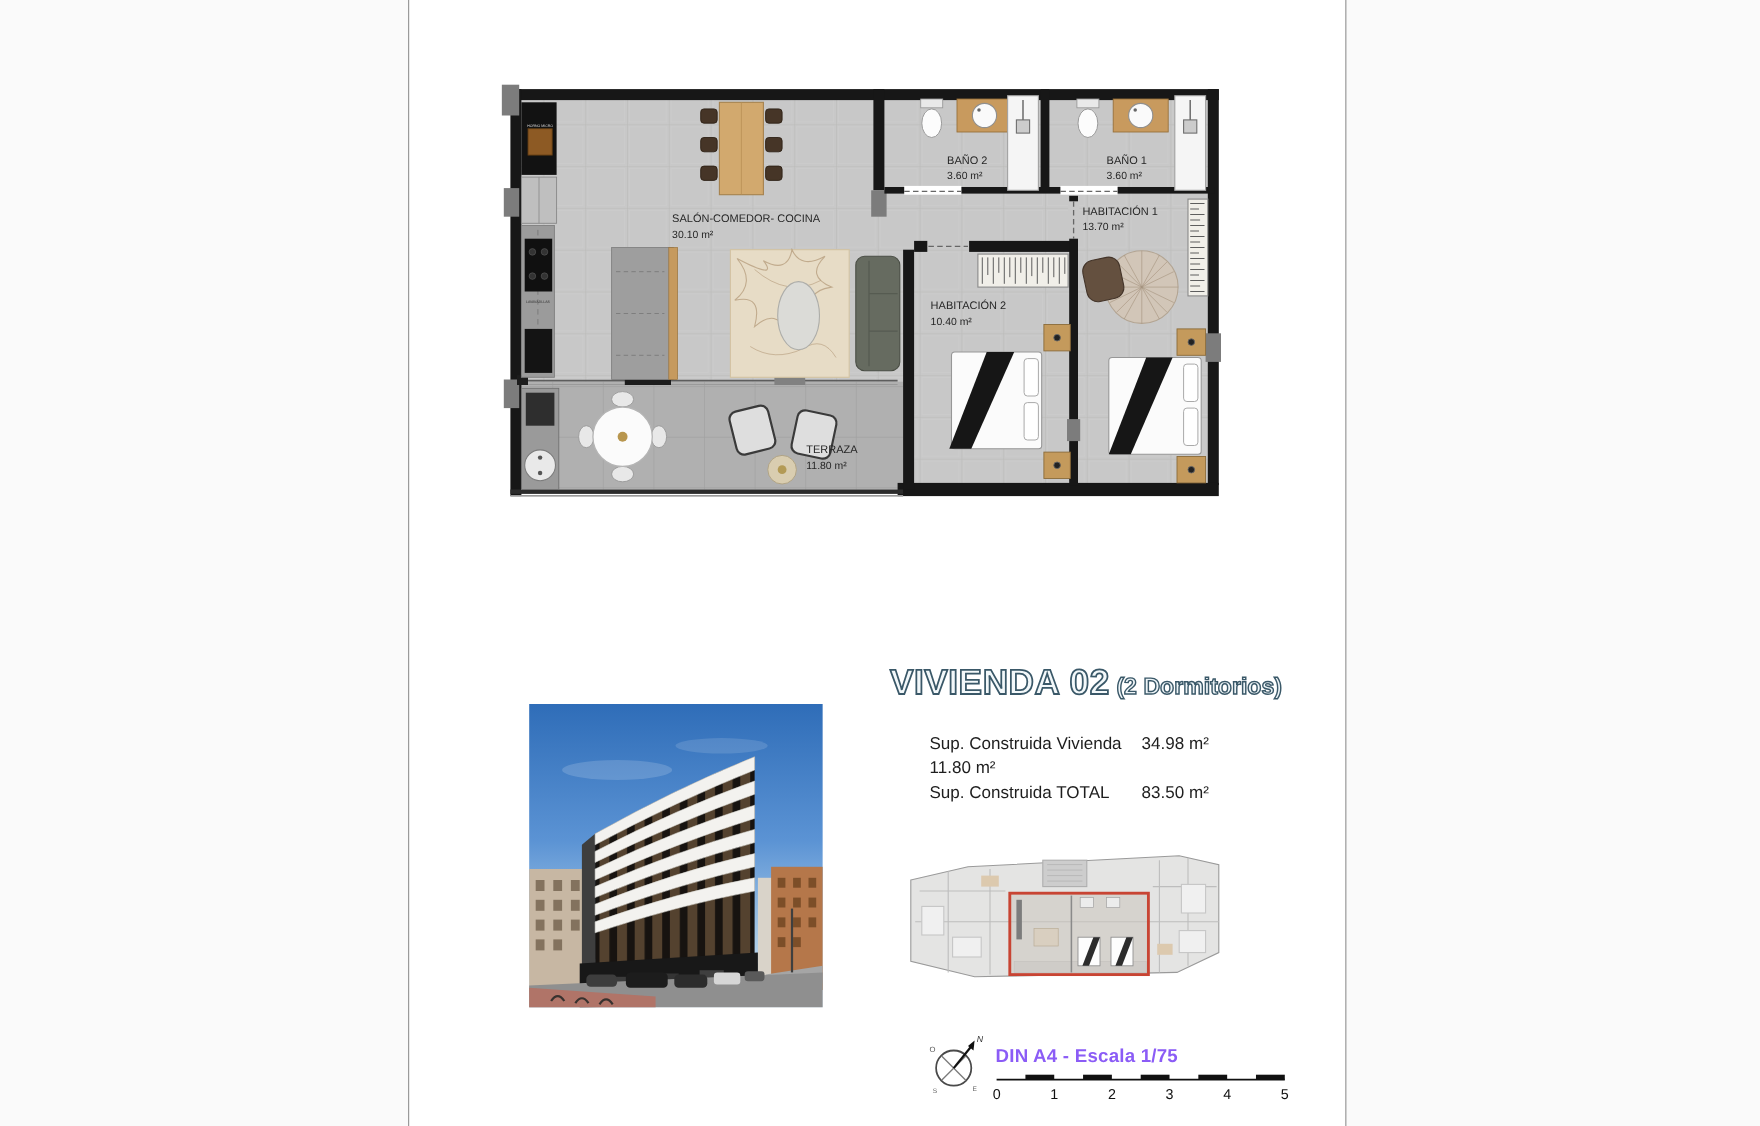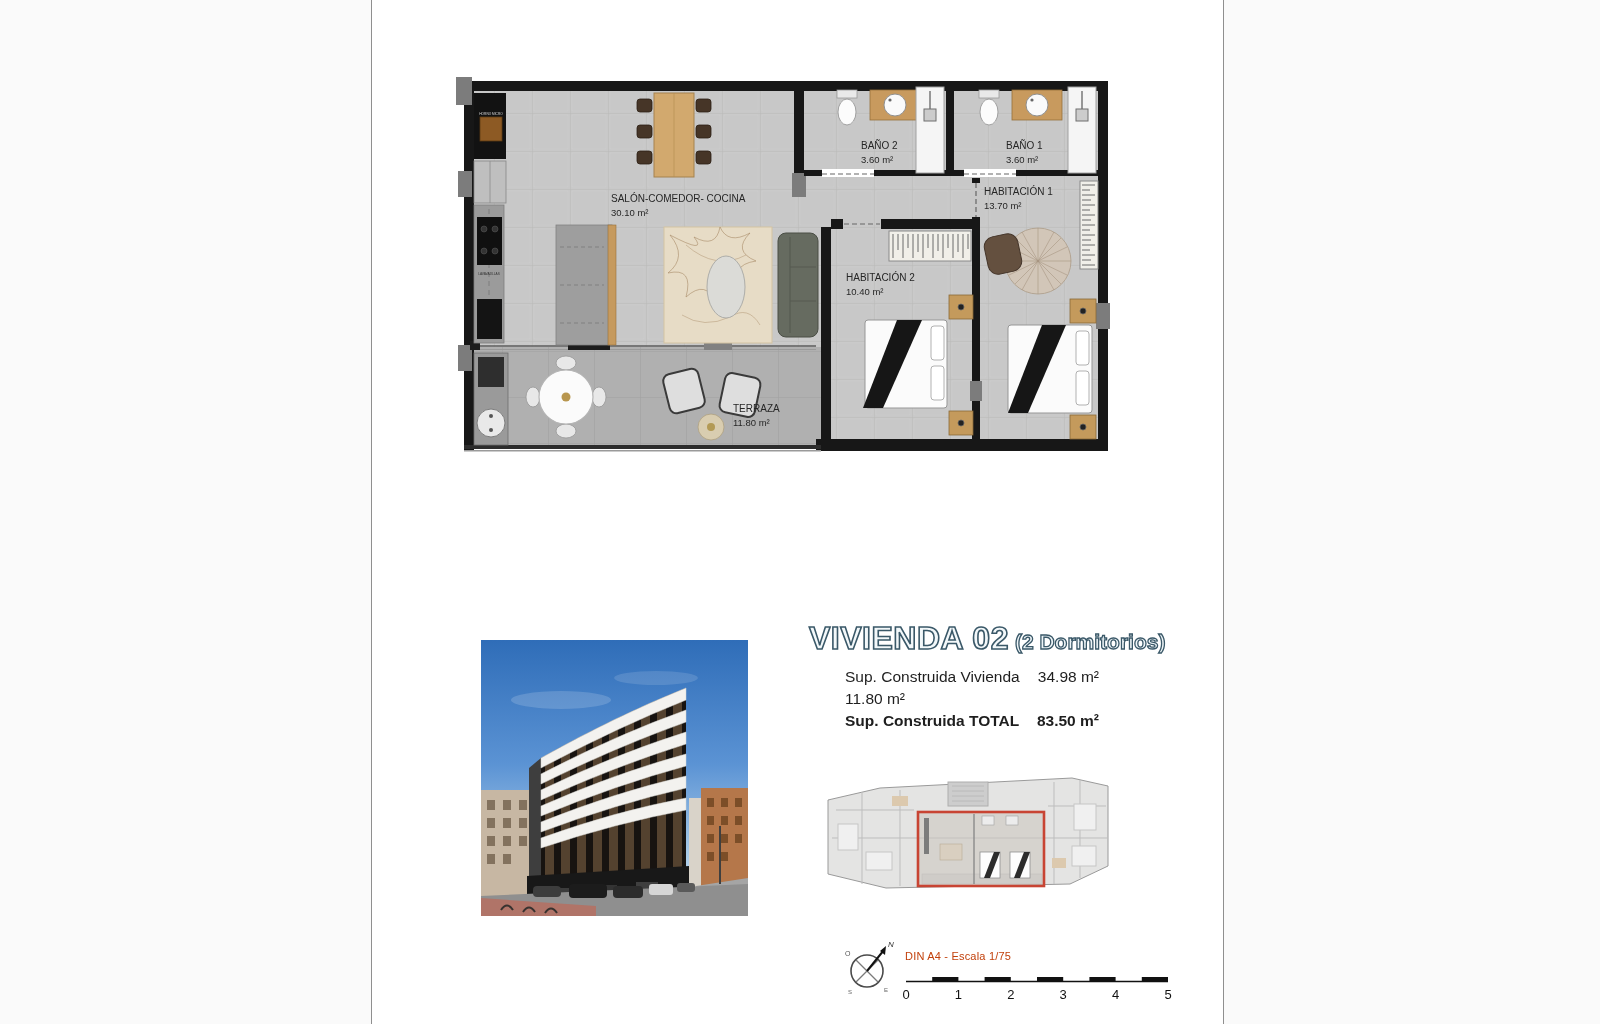--- a/index.html
+++ b/index.html
@@ -3,31 +3,31 @@
 <meta charset="utf-8">
 <style>
   html,body{margin:0;padding:0;background:#fafafa;}
   .canvas{position:relative;width:1600px;height:1024px;background:#fafafa;overflow:hidden;
           font-family:"Liberation Sans",sans-serif;}
   .page{position:absolute;left:371px;top:0;width:851px;height:1024px;background:#ffffff;
         border-left:1px solid #8f8f8f;border-right:1px solid #8f8f8f;}
   .abs{position:absolute;}
   svg text{font-family:"Liberation Sans",sans-serif;}
   
-  .title-wrap{left:437px;top:620px;width:320px;white-space:nowrap;}
+  .title-wrap{left:437px;top:602px;width:320px;white-space:nowrap;}
   .title-main{font-size:32px;font-weight:bold;letter-spacing:.5px;color:#3b5a6a;
               -webkit-text-fill-color:#f3f8fa;-webkit-text-stroke:1.6px #3a5868;}
   .title-sub{font-size:21px;font-weight:bold;color:#3b5a6a;margin-left:6px;
              -webkit-text-fill-color:#eef5f8;-webkit-text-stroke:1.3px #3a5868;}
   
   .specs{left:437px;top:666px;width:290px;font-size:15.5px;color:#1e1e1e;}
   .spec-row{display:flex;justify-content:space-between;line-height:22px;margin-left:36px;}
-  .spec-row.total{font-weight:bold;}
+  .spec-row.total{font-weight:normal;}
   
-  .scale-label{left:533px;top:950px;font-size:11px;font-weight:normal;color:#c2410c;letter-spacing:.2px;}
+  .scale-label{left:533px;top:950px;font-size:17px;font-weight:bold;color:#8b5cf6;letter-spacing:.2px;}
 </style>
 </head>
 <body>
 
 <div class="canvas">
  <div class="page">
 
   <svg class="abs" style="left:84px;top:75px;" width="655" height="380" viewBox="0 0 655 380">
     <defs>
       <pattern id="tileL" width="38" height="38" patternUnits="userSpaceOnUse">

